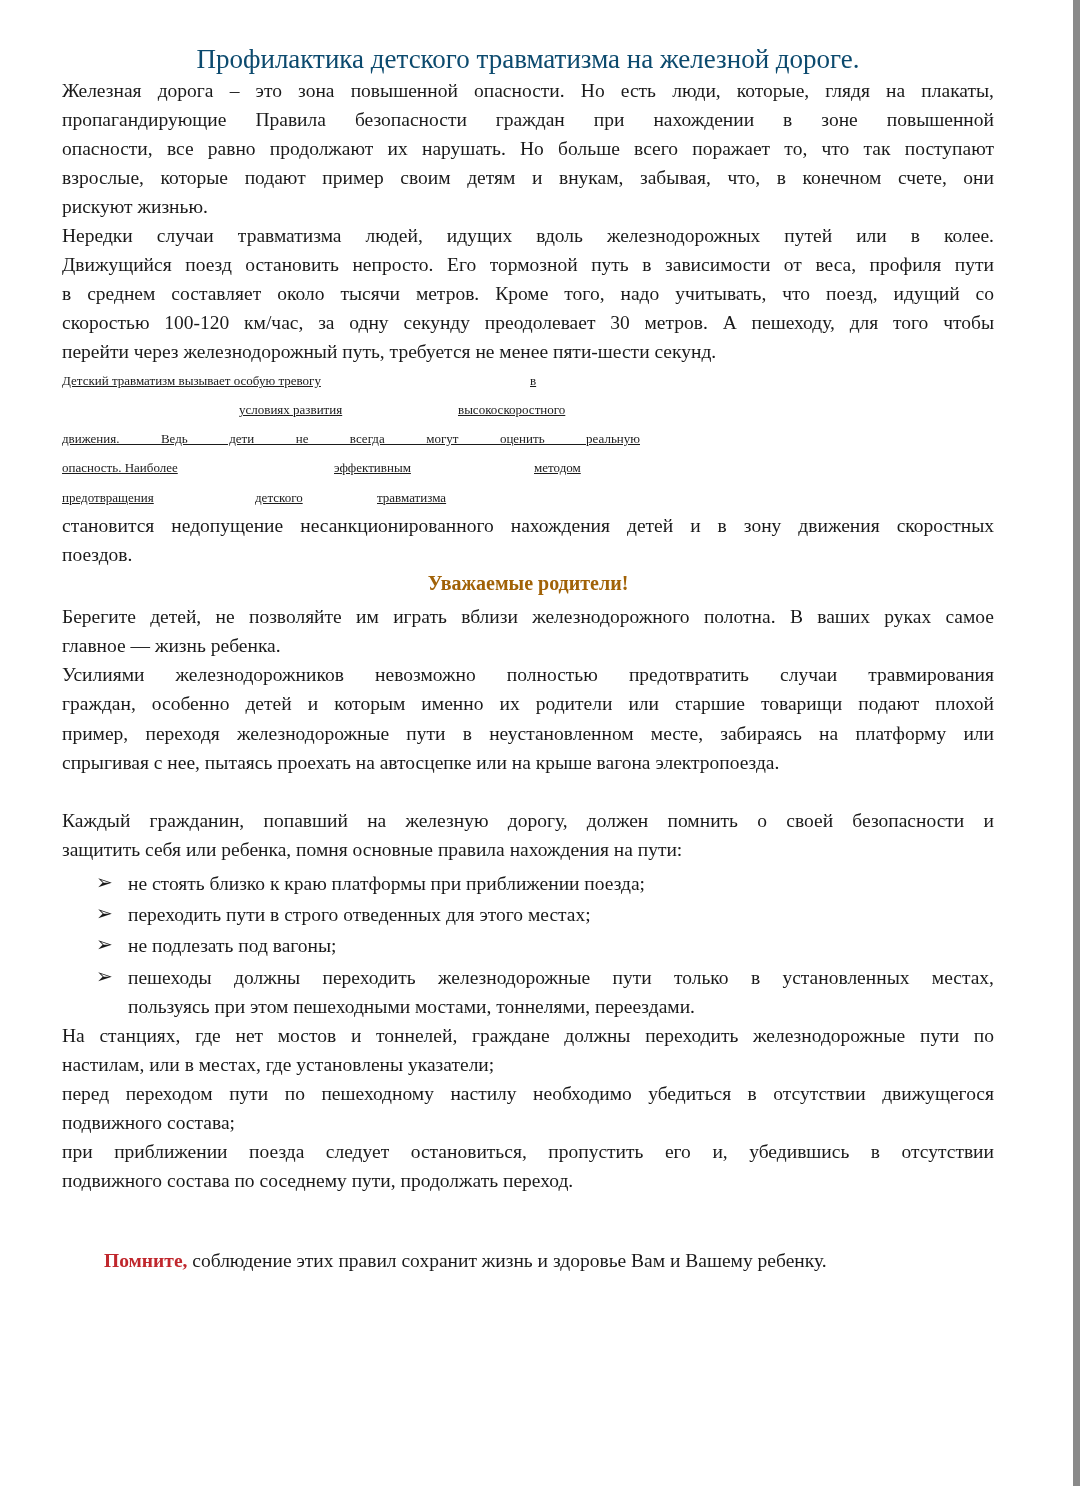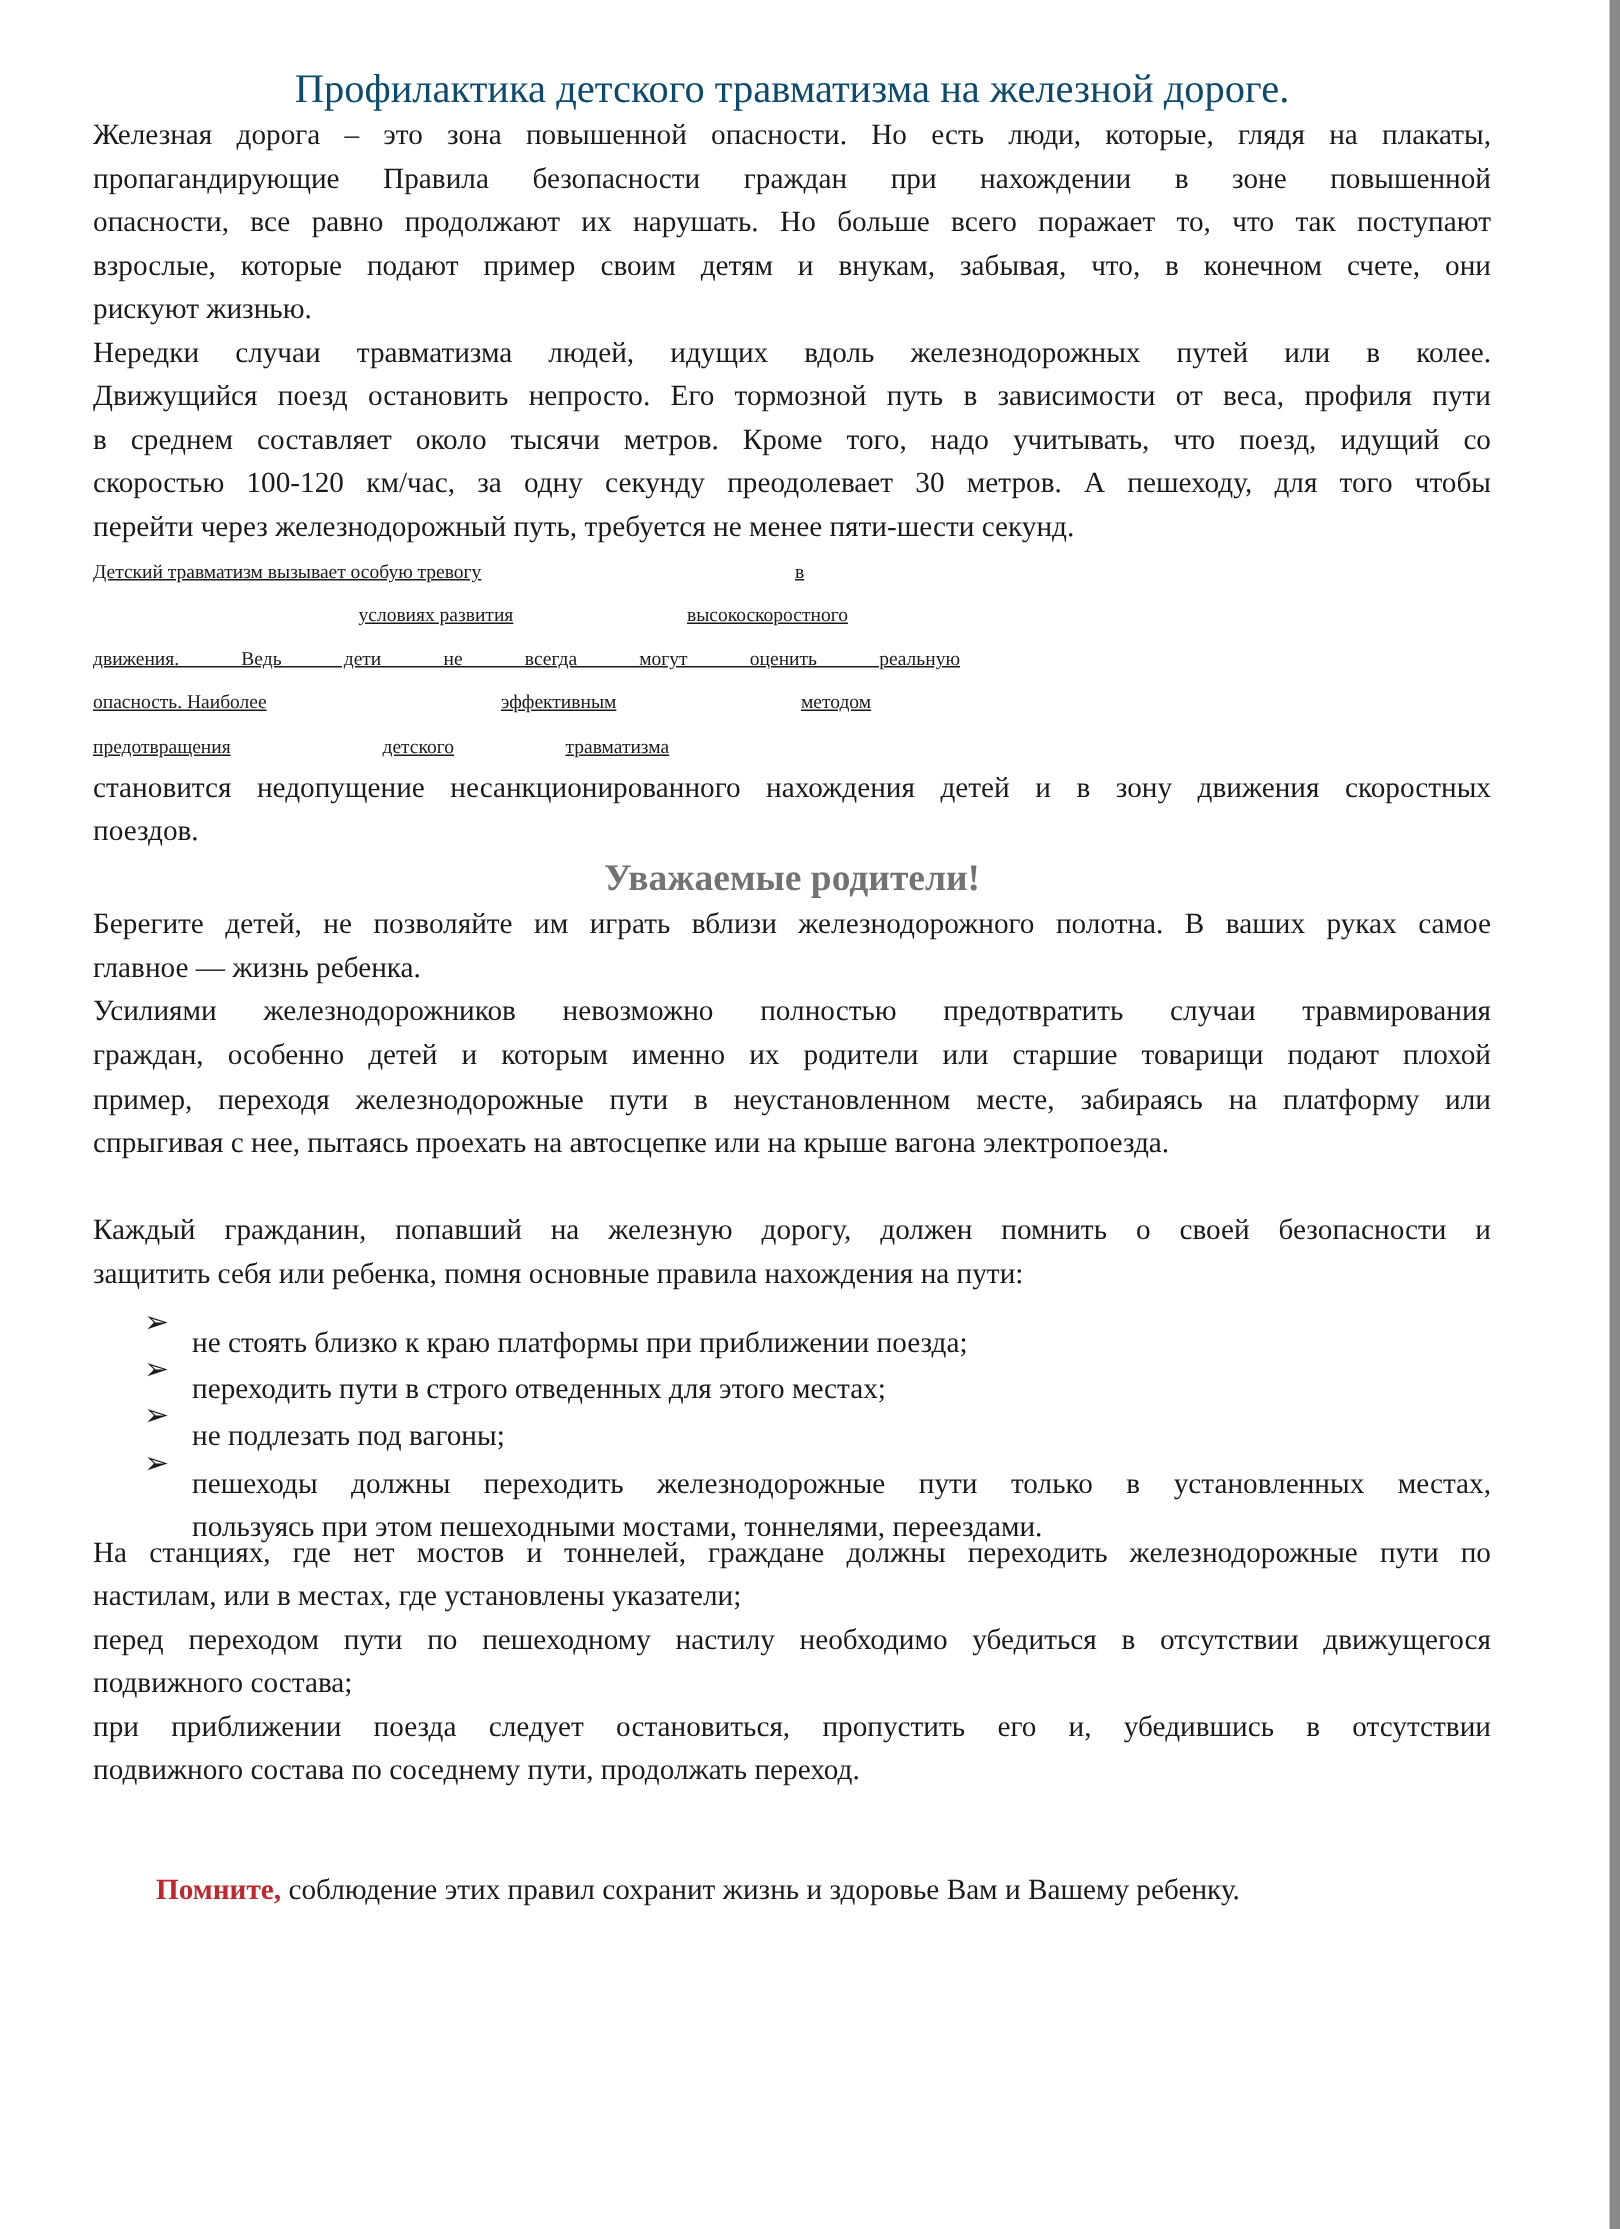--- a/index.html
+++ b/index.html
@@ -7,23 +7,23 @@
          font-family:"Liberation Serif", serif; color:#1a1a1a; }
   .edge { position:absolute; top:0; right:0; width:7px; height:1486px; background:#8a8a8a; }
   .page { position:absolute; left:0; top:0; width:1073px; height:1486px; background:#fff; }
   .title { position:absolute; left:0; width:1056px; top:44px; text-align:center;
            font-weight:normal; font-size:27px; color:#0c4a6e; }
   .ln { position:absolute; left:62px; width:932px; font-size:19.5px; line-height:29px;
         white-space:nowrap; }
   .j { text-align:justify; text-align-last:justify; }
   .free { position:absolute; font-size:13px; line-height:29px; white-space:nowrap;text-decoration:underline; }
   .sub { position:absolute; left:0; width:1056px; top:572px; text-align:center;
-         font-weight:bold; font-size:25px; color:#737373; }
+         font-weight:bold; font-size:20px; color:#a16207; }
   .bullet { position:absolute; left:96px; font-size:20px; line-height:29px; }
-  .bl { position:absolute; left:128px; width:866px; font-size:19.5px; line-height:29px; white-space:nowrap;margin-top:12px; }
+  .bl { position:absolute; left:128px; width:866px; font-size:19.5px; line-height:29px; white-space:nowrap; }
   .remember { position:absolute; left:104px; top:1246px; font-size:19.5px; line-height:29px; white-space:nowrap; }
   .red { color:#c0272d; font-weight:bold; }
 </style>
 </head>
 <body>
 
 <div class="page">
   <div class="title">Профилактика детского травматизма на железной дороге.</div>
 
   <div class="ln j" style="top:76px">Железная дорога – это зона повышенной опасности. Но есть люди, которые, глядя на плакаты,</div>

